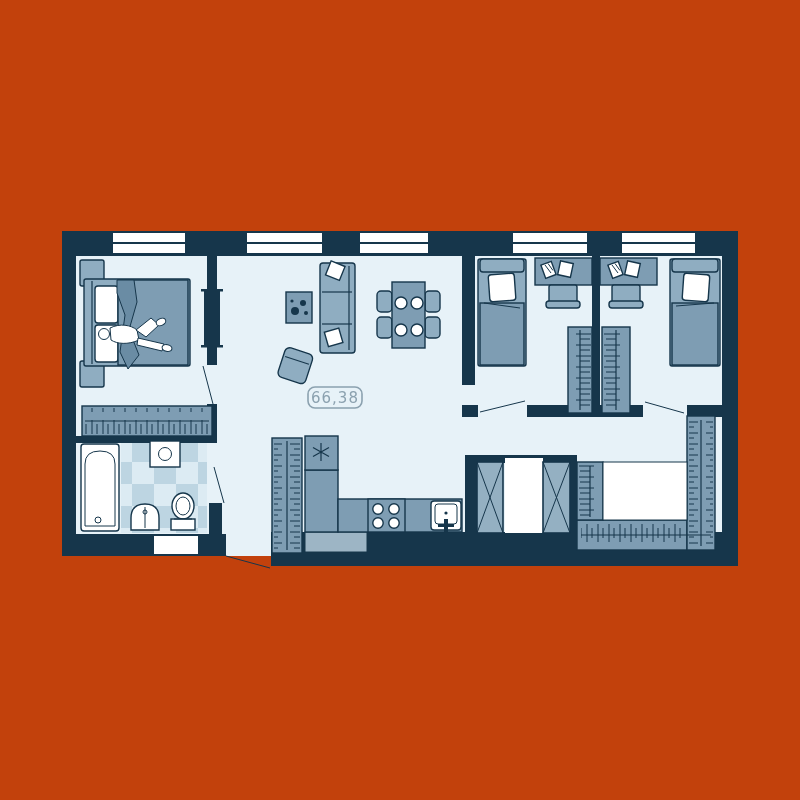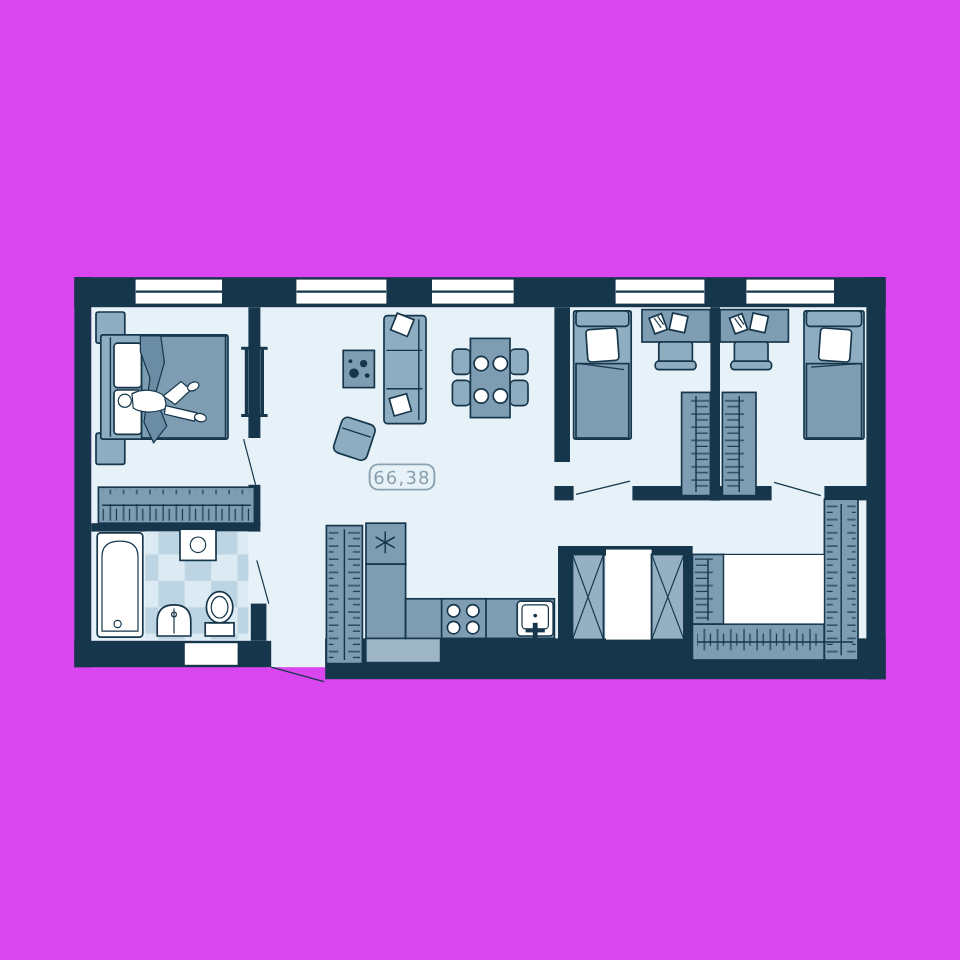--- a/index.html
+++ b/index.html
@@ -1,16 +1,16 @@
 <!DOCTYPE html>
 <html style="--c-wall: #16364b; --c-floor: #e7f2f8; --c-furn: #8fadc1; --c-furn2: #7e9db3; --c-furn3: #6a8ca4; --c-foot: #9db5c5; --c-shaft: #94b0c2; --c-tileA: #dcebf3; --c-tileB: #bdd5e2; --c-label: #8ba1af;"><head>
 <meta charset="utf-8">
 <style>
   html,body{margin:0;padding:0;background:#fff;}
-  .stage{position:relative;width:800px;height:800px;background:#d946ef;overflow:hidden;
+  .stage{position:relative;width:800px;height:800px;background:#c2410c;overflow:hidden;
          font-family:"DejaVu Sans",sans-serif;}
   svg{display:block}
   .wall{fill:var(--c-wall)}
   .floor{fill:var(--c-floor)}
   .furn{fill:var(--c-furn);stroke:var(--c-wall);stroke-width:1.4}
   .furn2{fill:var(--c-furn2);stroke:var(--c-wall);stroke-width:1.4}
   .furn3{fill:var(--c-furn3);stroke:var(--c-wall);stroke-width:1}
   .wht{fill:#ffffff;stroke:var(--c-wall);stroke-width:1.4}
   .ln{stroke:var(--c-wall);stroke-width:1.2;fill:none}
   .lnt{stroke:var(--c-wall);stroke-width:1;fill:none}

